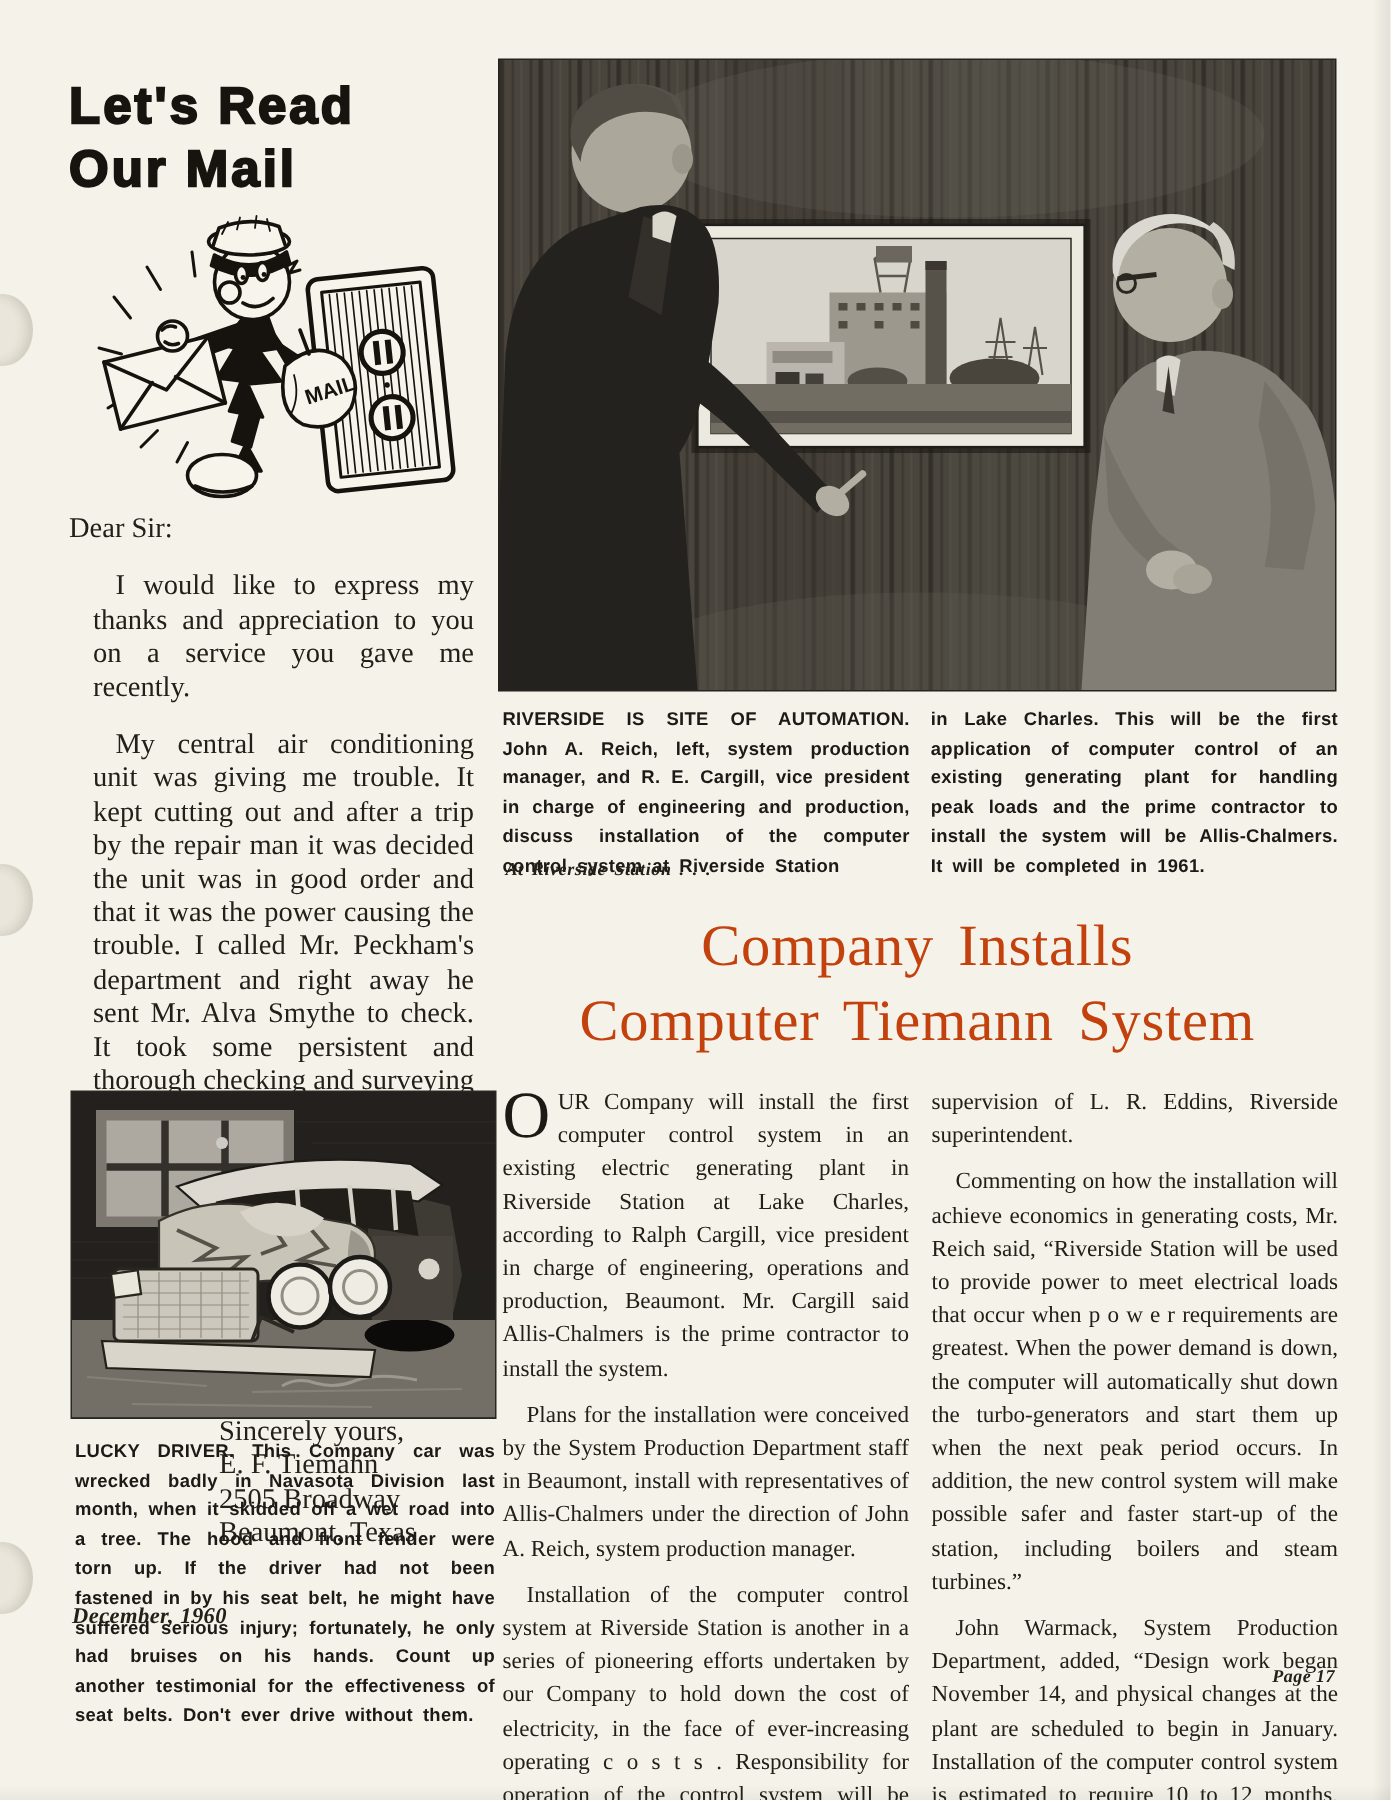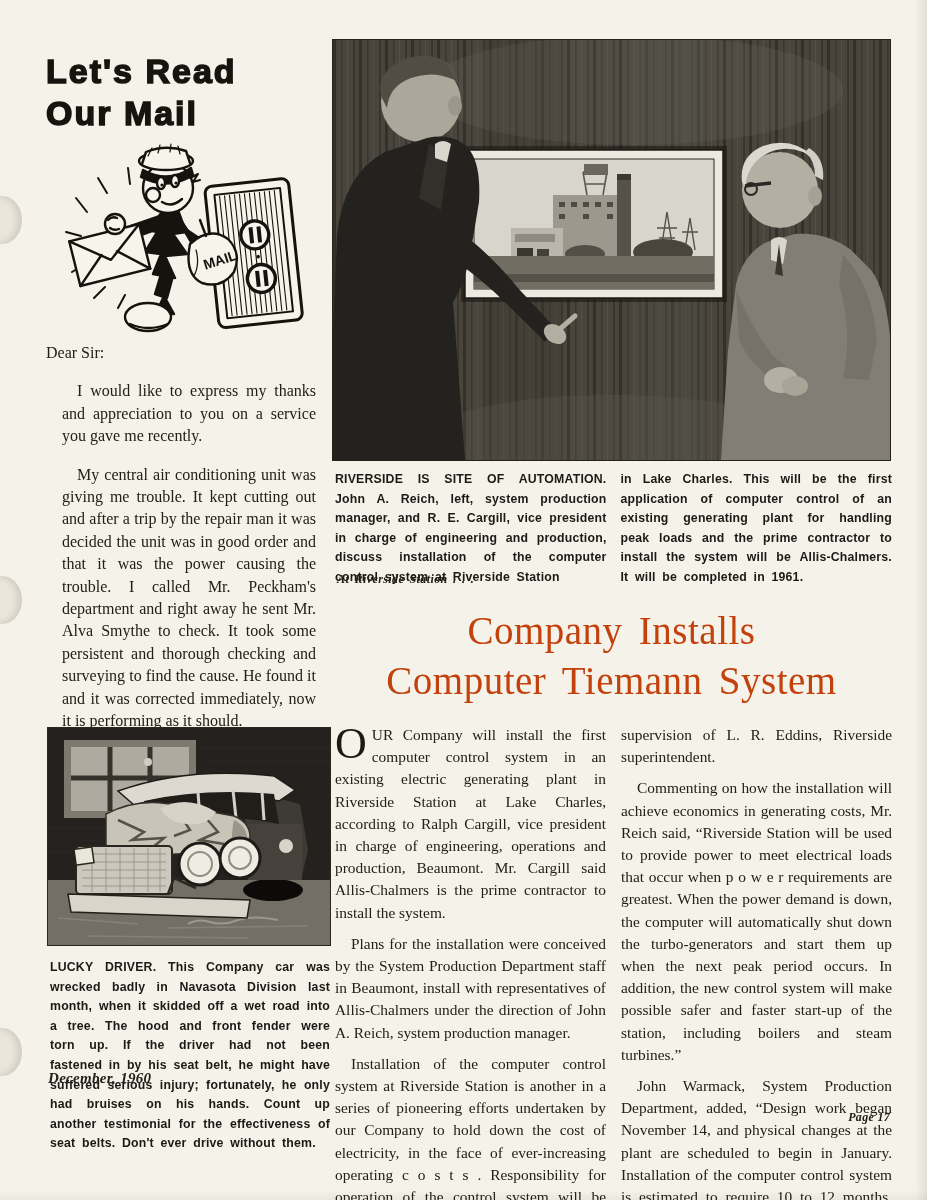--- a/index.html
+++ b/index.html
@@ -15,21 +15,21 @@
     background:linear-gradient(to top,rgba(60,55,45,.06),rgba(60,55,45,0));}
   .punch{position:absolute;left:-18px;width:40px;height:48px;border-radius:50%;
     background:#eae6db;box-shadow:inset -4px 0 7px rgba(90,80,60,.18);}
   
   .mail-title{position:absolute;left:46px;top:50px;width:286px;text-align:left;
     font-family:"Liberation Sans","DejaVu Sans",sans-serif;font-weight:bold;
     font-size:34px;line-height:42px;letter-spacing:2px;color:#17140f;
     -webkit-text-stroke:1.5px #17140f;}
   .mascot-wrap{position:absolute;left:60px;top:136px;width:250px;height:200px;}
   .letter{position:absolute;left:46px;top:342px;width:286px;
-    font-size:16px;line-height:22.4px;}
+    font-size:19px;line-height:22.4px;}
   .letter .salutation{margin:0 0 8px 0;}
   .letter p{margin:16px;text-indent:15px;}
   .just{text-align:justify;}
   .sig{margin-top:10px;margin-left:100px;line-height:22.4px;}
   .car-photo{position:absolute;left:48px;top:728px;width:282px;height:217px;
     background:#191713;box-shadow:0 0 0 1px #2a2722;}
   .cap{font-family:"Liberation Sans","DejaVu Sans",sans-serif;font-weight:bold;
     font-size:12.3px;line-height:19.6px;color:#1c1a17;word-spacing:3px;letter-spacing:.2px;}
   .car-caption{position:absolute;left:46px;top:954px;width:288px;}
   .car-caption p{margin:4px;}

